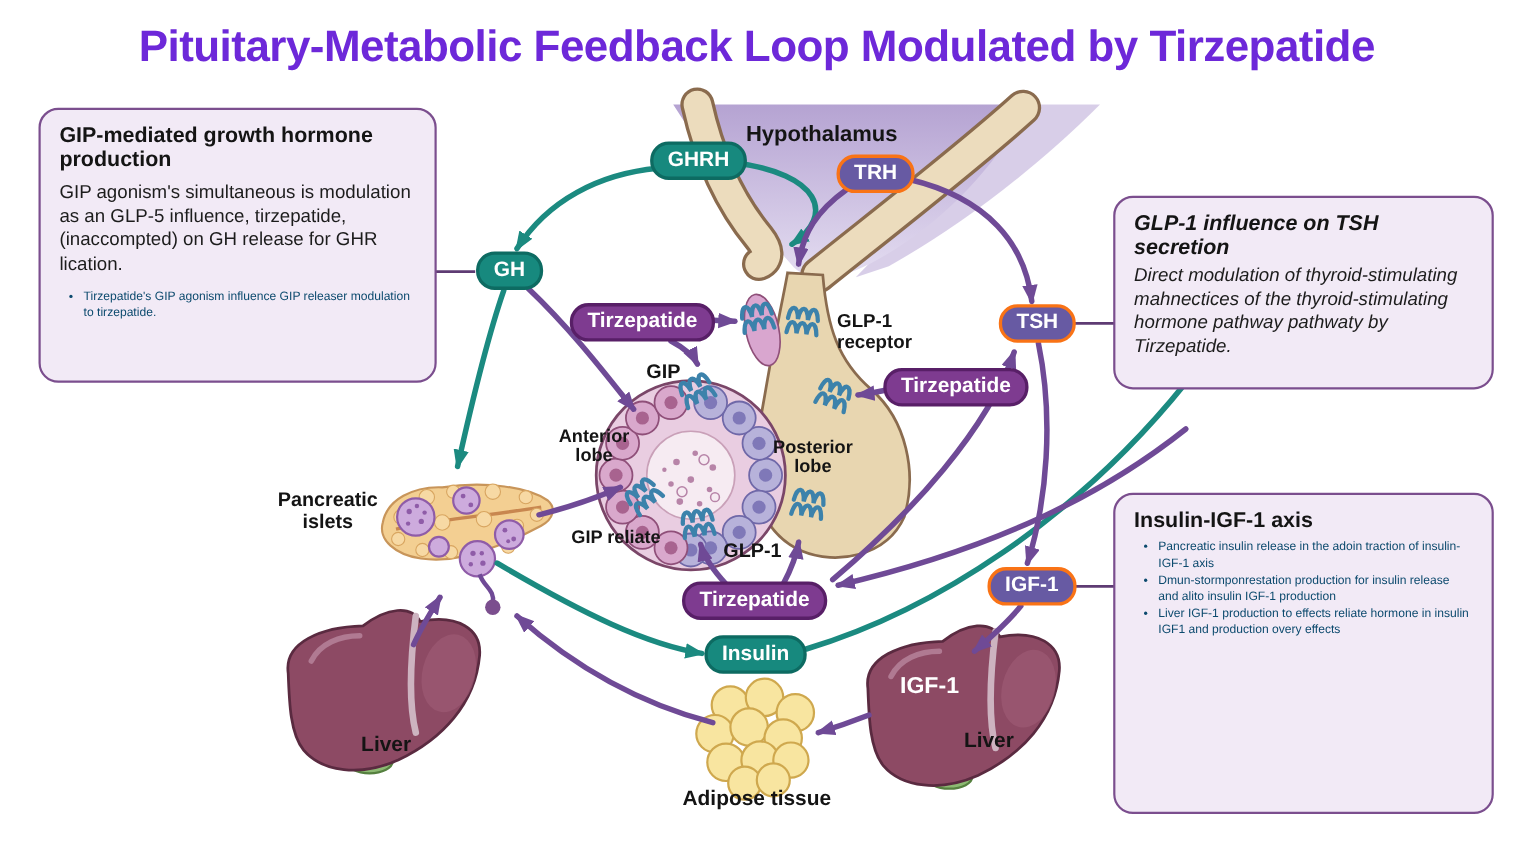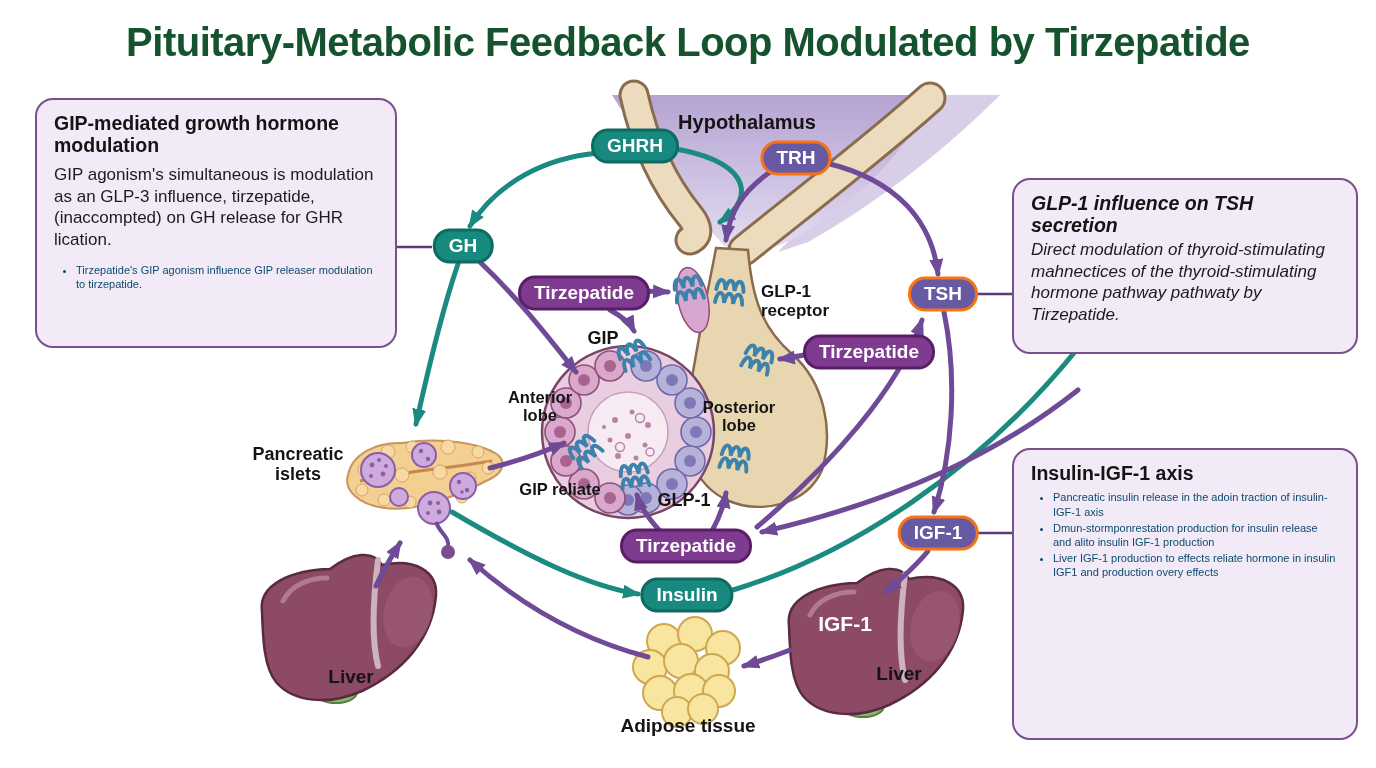--- a/index.html
+++ b/index.html
@@ -1,19 +1,19 @@
 <!DOCTYPE html>
 <html><head>
 <meta charset="utf-8">
 <style>
   html,body{margin:0;padding:0;background:#fff;}
   .canvas{position:relative;width:1376px;height:768px;background:#ffffff;overflow:hidden;
           font-family:"Liberation Sans",sans-serif;color:#111;}
   .title{position:absolute;left:0;top:20px;width:100%;text-align:center;
-         font-size:40px;font-weight:bold;color:#14532d;letter-spacing:-0.5px;}
+         font-size:40px;font-weight:bold;color:#6d28d9;letter-spacing:-0.5px;}
   svg.scene{position:absolute;left:0;top:0;}
   
   .box{position:absolute;background:#f2eaf6;border:2.5px solid #7b4e8e;border-radius:18px;
        padding:12px 17px;box-sizing:border-box;}
   .box h3{margin:0;font-size:19.5px;line-height:1.15;font-weight:bold;color:#141414;}
   .box p{margin:7px 0 0 0;font-size:17px;line-height:1.28;color:#1c1c1c;}
   .box ul{margin:12px 0 0 0;padding-left:22px;}
   .box li{font-size:11px;line-height:1.28;color:#0c4a6e;margin-bottom:2px;}
   .box.tight ul{margin-top:6px;}
   
@@ -250,22 +250,22 @@
     <g stroke="#5e3b73" stroke-width="2.5">
       <path d="M396,247 L432,247"></path>
       <path d="M976,294 L1013,294"></path>
       <path d="M972,533 L1013,533"></path>
     </g>
   </svg>
 
   <div class="title">Pituitary-Metabolic Feedback Loop Modulated by Tirzepatide</div>
 
   <div class="box" style="left:35px;top:98px;width:362px;height:250px;">
-    <h3>GIP-mediated growth hormone modulation</h3>
-    <p>GIP agonism's simultaneous is modulation as an GLP-3 influence, tirzepatide, (inaccompted) on GH release for GHR lication.</p>
+    <h3>GIP-mediated growth hormone production</h3>
+    <p>GIP agonism's simultaneous is modulation as an GLP-5 influence, tirzepatide, (inaccompted) on GH release for GHR lication.</p>
     <ul>
       <li>Tirzepatide's GIP agonism influence GIP releaser modulation to tirzepatide.</li>
     </ul>
   </div>
 
   <div class="box" style="left:1012px;top:178px;width:346px;height:176px;font-style:italic;">
     <h3>GLP-1 influence on TSH secretion</h3>
     <p style="margin-top:2px;">Direct modulation of thyroid-stimulating mahnectices of the thyroid-stimulating hormone pathway pathwaty by Tirzepatide.</p>
   </div>
 

